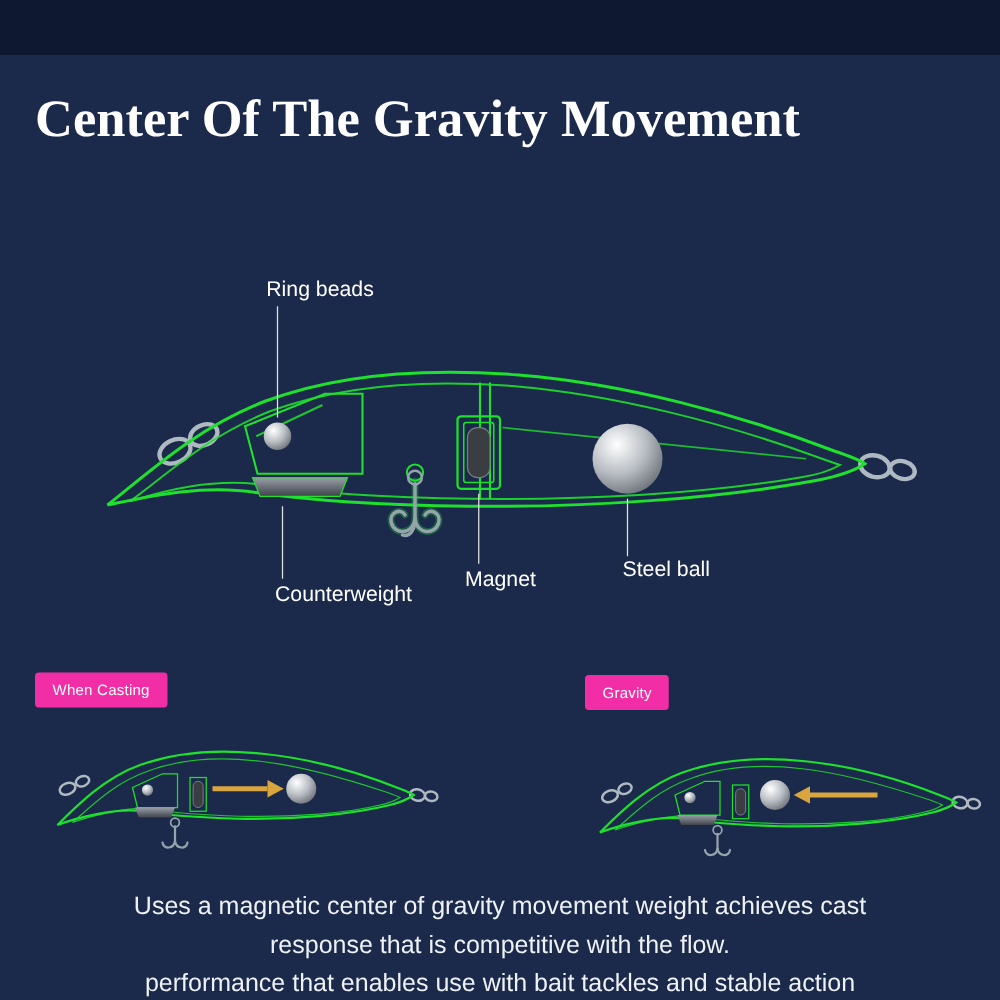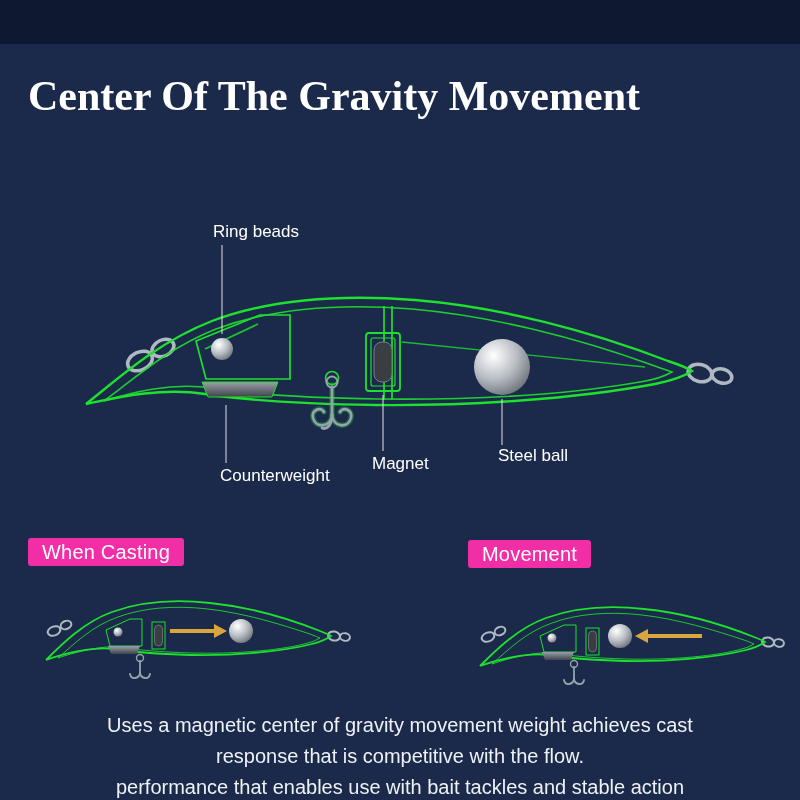--- a/index.html
+++ b/index.html
@@ -10,21 +10,21 @@
     margin-top:44px;
   }
   .title{
     position:absolute;left:28px;top:20px;width:744px;
     color:#ffffff;font-family:"Liberation Serif", serif;
     font-weight:700;font-size:42px;line-height:64px;margin:0;
   }
   .title span{display:block;}
   .badge{
     position:absolute;background:#f22ea6;color:#ffffff;
-    font-size:20px;line-height:16px;padding:6px 14px;border-radius:3px;
+    font-size:12px;line-height:16px;padding:6px 14px;border-radius:3px;
     letter-spacing:.2px;
   }
   .badge-casting{left:28px;top:494px;}
   .badge-swimming{left:468px;top:496px;}
   .desc{
     position:absolute;left:0;top:666px;width:800px;text-align:center;
     color:#eef1f5;font-size:20px;line-height:31px;
   }
   svg text{fill:#ffffff;font-family:"Liberation Sans", sans-serif;font-size:17px;}
   .main-svg{position:absolute;left:0;top:165px;}
@@ -120,21 +120,21 @@
       <line x1="383" y1="186" x2="383" y2="242"></line>
       <line x1="502" y1="190" x2="502" y2="236"></line>
     </g>
     <text x="213" y="28">Ring beads</text>
     <text x="220" y="272">Counterweight</text>
     <text x="372" y="260">Magnet</text>
     <text x="498" y="252">Steel ball</text>
   </svg>
 
   <div class="badge badge-casting">When Casting</div>
-  <div class="badge badge-swimming">Movement</div>
+  <div class="badge badge-swimming">Gravity</div>
 
   <svg class="mini-svg-left" width="330" height="110" viewBox="0 0 330 110">
     <defs>
       <radialGradient id="ballG2" cx="35%" cy="30%" r="75%">
         <stop offset="0%" stop-color="#ffffff"></stop>
         <stop offset="55%" stop-color="#b9bec4"></stop>
         <stop offset="100%" stop-color="#6f757c"></stop>
       </radialGradient>
       <linearGradient id="cwG2" x1="0" y1="0" x2="0" y2="1">
         <stop offset="0%" stop-color="#9aa0a8"></stop>

